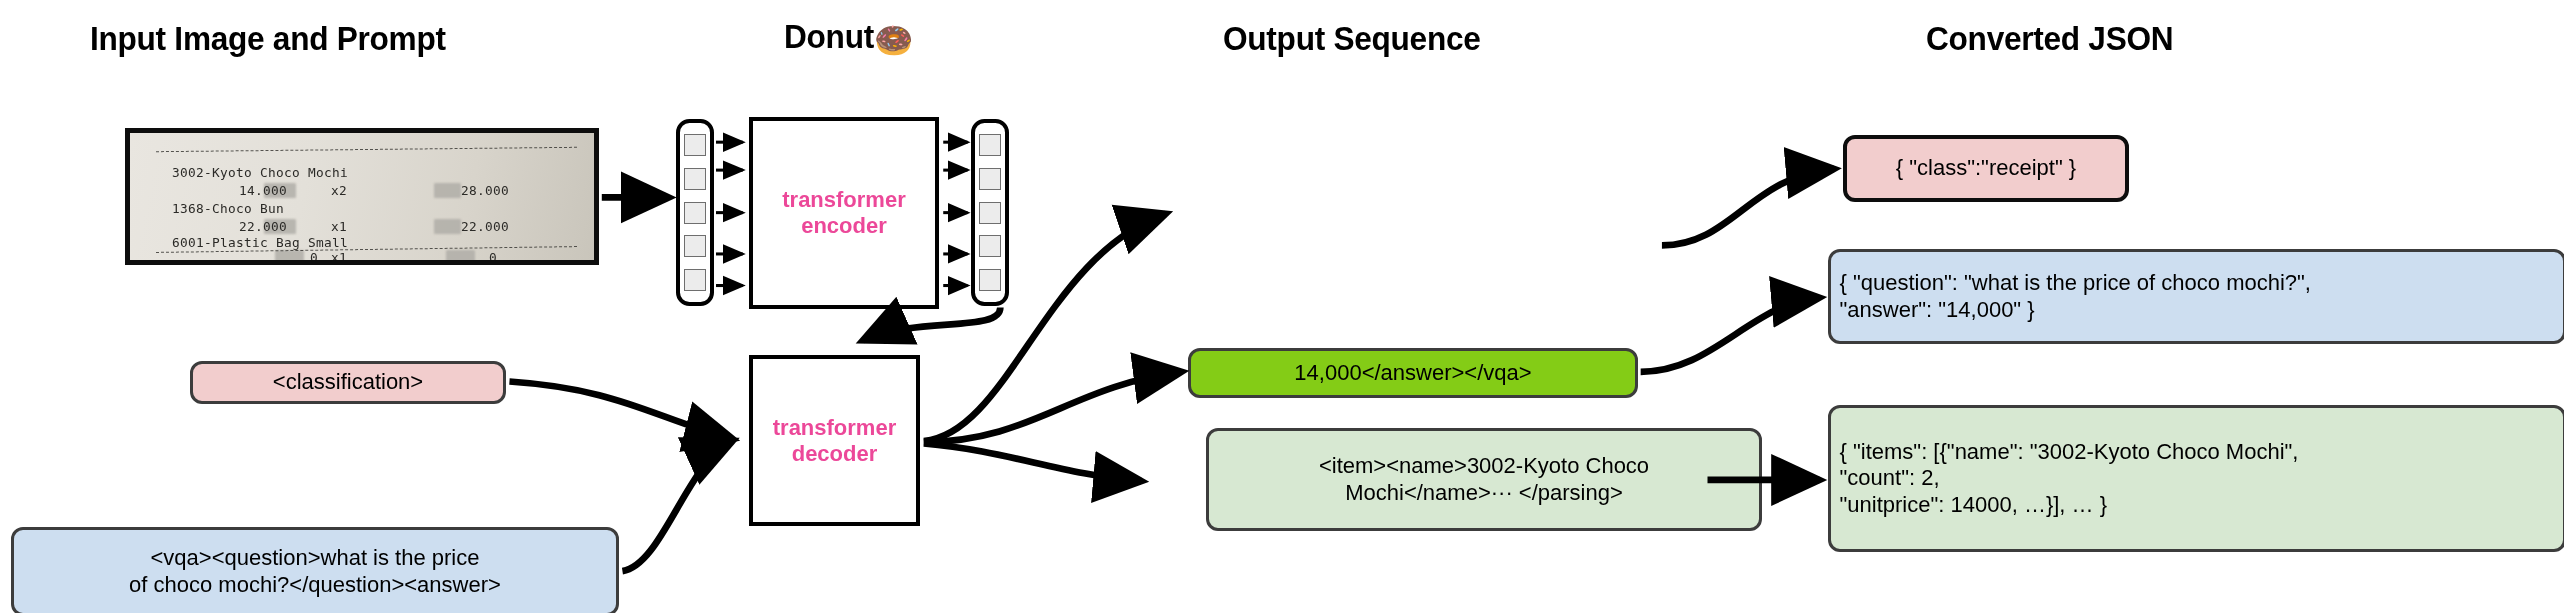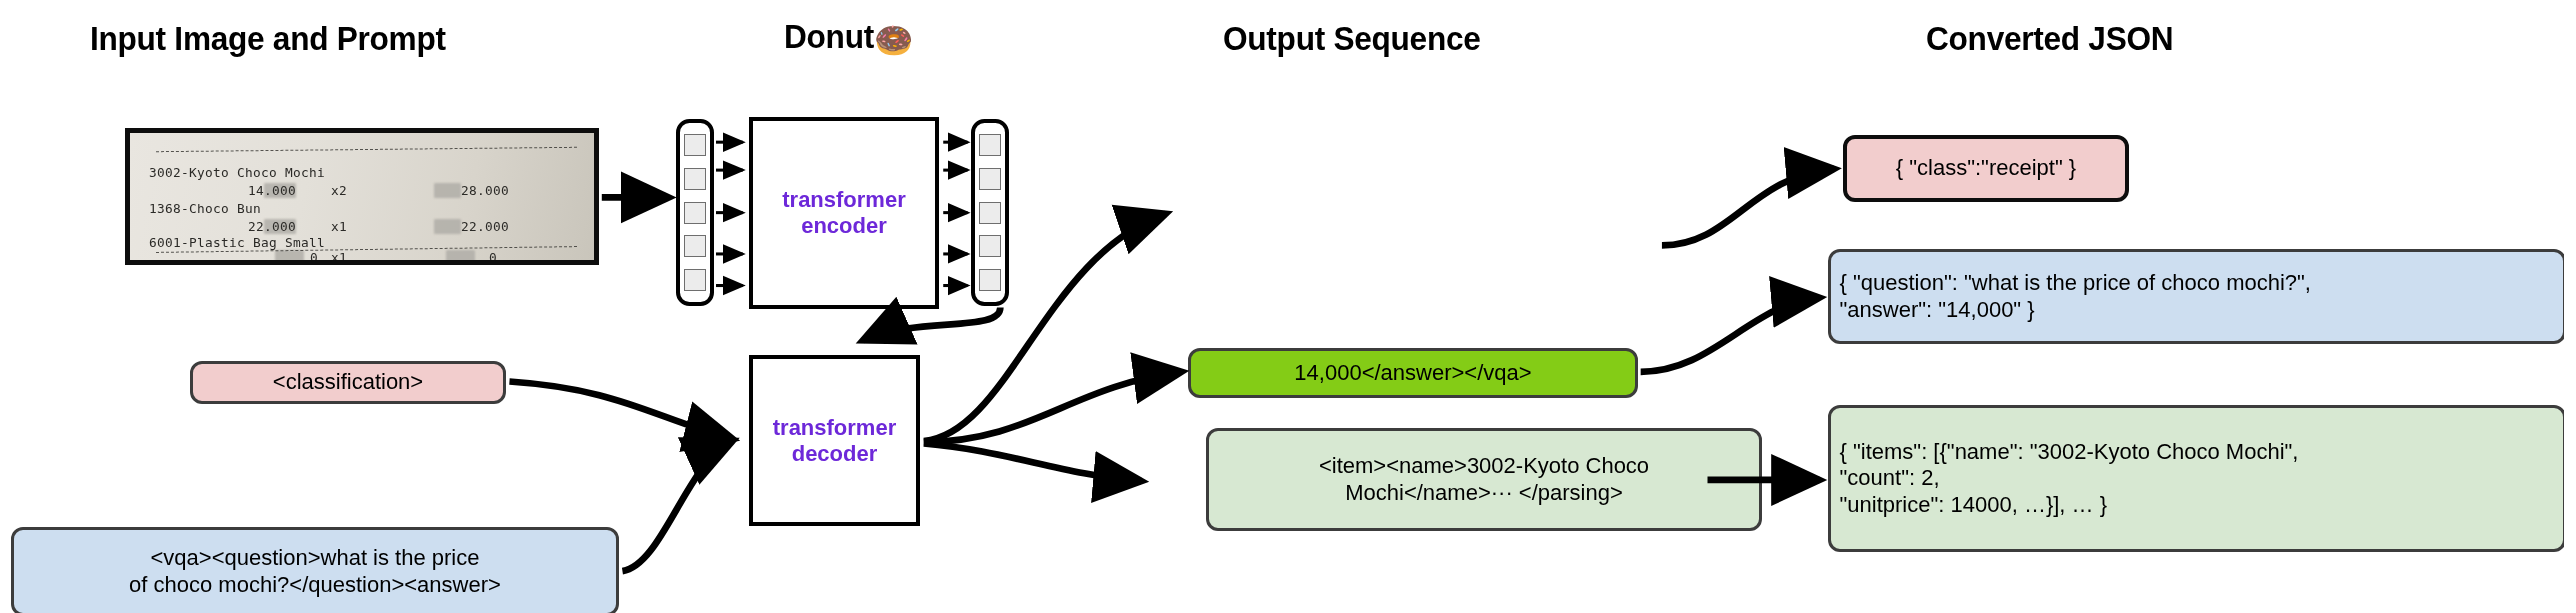--- a/index.html
+++ b/index.html
@@ -58,22 +58,22 @@
   #receipt .dashline.top { top: 16px; transform: rotate(-0.6deg); }
   #receipt .dashline.bot { bottom: 9.7px; transform: rotate(-0.8deg); }
   .rcp-line {
     position: absolute;
     font-family: "DejaVu Sans Mono", monospace;
     font-size: 12.8px;
     color: #2b2a27;
     white-space: pre;
     letter-spacing: 0.3px;
   }
-  .rcp-left  { left: 19px; }
-  .rcp-mid   { left: 118px; }
+  .rcp-left  { left: 42px; }
+  .rcp-mid   { left: 109px; }
   .rcp-qty   { left: 201px; }
   .rcp-right { left: 331px; }
   .redact {
     position: absolute;
     background: rgba(175,172,166,0.82);
     filter: blur(1.2px);
     border-radius: 1.2px;
   }
 
   
@@ -104,21 +104,21 @@
     border: 4.9px solid #000000;
     background: #ffffff;
     box-sizing: border-box;
     display: flex;
     align-items: center;
     justify-content: center;
     text-align: center;
     font-weight: bold;
     font-size: 22px;
     line-height: 1.18;
-    color: #6d28d9;
+    color: #ec4899;
   }
   #encoder { left: 749px; top: 117px; width: 190px; height: 192px; }
   #decoder { left: 749px; top: 355px; width: 171px; height: 171px; }
 
   
   .rbox {
     position: absolute;
     box-sizing: border-box;
     border-radius: 12px;
     border: 3px solid #3c3c3c;

